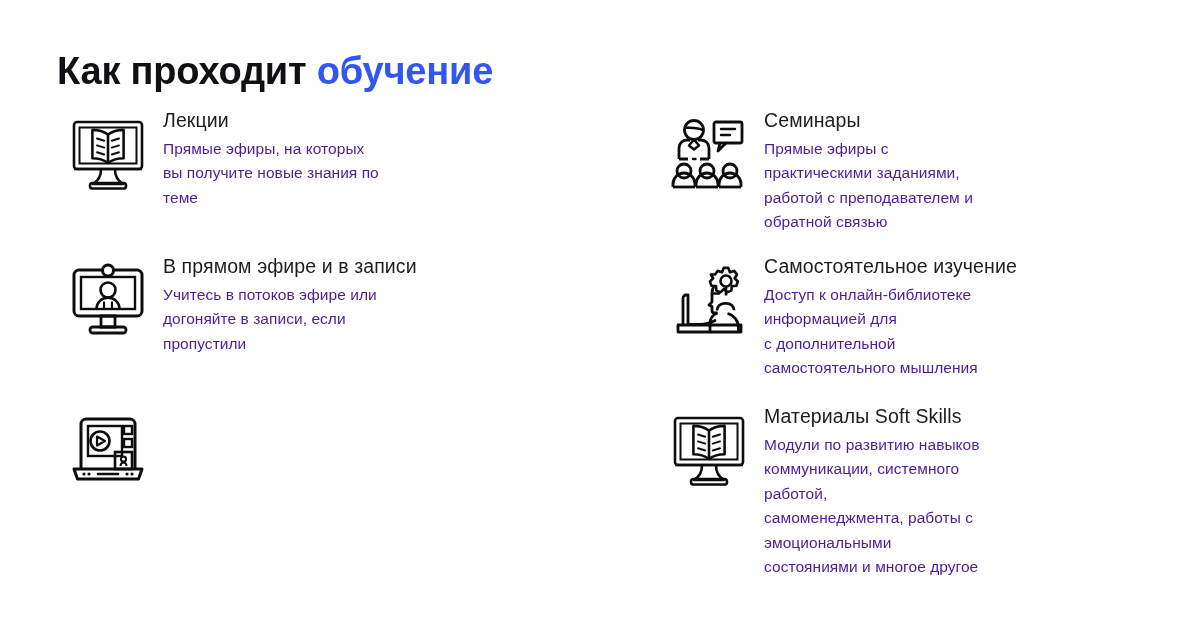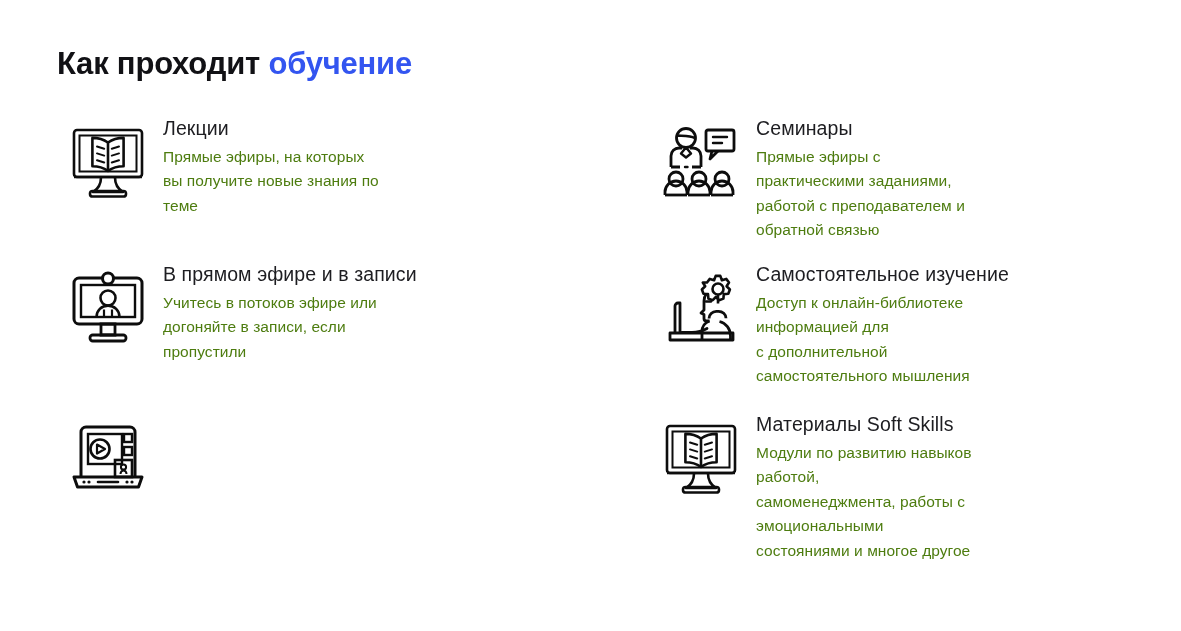--- a/index.html
+++ b/index.html
@@ -21,41 +21,41 @@
     width: 1181px;
     height: 631px;
     background: #ffffff;
   }
 
   
   .page-title {
     position: absolute;
     left: 57px;
     top: 24px;
-    font-size: 31px;
+    font-size: 38px;
     font-weight: 700;
     letter-spacing: -0.2px;
     color: #111115;
     white-space: nowrap;
     line-height: 1.2;
   }
   .page-title .accent {
     color: #3355f0;
   }
 
   
   .features {
     position: absolute;
     left: 0;
-    top: 116px;
+    top: 108px;
     width: 996px;
     display: grid;
     grid-template-columns: 585px 540px;
     grid-auto-rows: min-content;
-    column-gap: 8px;
+    column-gap: 16px;
   }
 
   .feature {
     display: flex;
     align-items: flex-start;
     box-sizing: border-box;
   }
   
   .features > .feature:nth-child(odd) {
     padding-left: 68px;
@@ -100,21 +100,21 @@
     font-weight: 400;
     color: #1d1d21;
     line-height: 1.32;
     margin: 0 0 3px 0;
     letter-spacing: 0.1px;
   }
 
   .feature-desc {
     font-size: 15.5px;
     font-weight: 400;
-    color: #4d7c0f;
+    color: #4c1d95;
     line-height: 1.58;
     margin: 0;
     letter-spacing: 0.05px;
   }
   .feature-desc .ln { display: block; }
 </style>
 </head>
 <body>
 
 <div class="page">
@@ -258,20 +258,21 @@
             <path d="M29 24.5l7.2 2.2M29 31.4l7.2 2.2M29 38.3l7.2 2.2M51 24.5l-7.2 2.2M51 31.4l-7.2 2.2M51 38.3l-7.2 2.2" stroke="#0d0d0d" stroke-width="2" stroke-linecap="round"></path>
             <path d="M6 55h68" stroke="#0d0d0d" stroke-width="2.6"></path>
             <path d="M33 55.5c0 6.5-3 11.5-8 14.5h30c-5-3-8-8-8-14.5" stroke="#0d0d0d" stroke-width="2.6" stroke-linejoin="round"></path>
             <rect x="22" y="69" width="36" height="5.5" rx="2.6" stroke="#0d0d0d" stroke-width="2.6"></rect>
           </svg>
         </div>
         <div class="feature-body">
           <div class="feature-title">Материалы Soft Skills</div>
           <div class="feature-desc">
             <span class="ln">Модули по развитию навыков</span>
+            <span class="ln">коммуникации, системного</span>
             <span class="ln">работой,</span>
             <span class="ln">самоменеджмента, работы с</span>
             <span class="ln">эмоциональными</span>
             <span class="ln">состояниями и многое другое</span>
           </div>
         </div>
       </div>
     </div>
 
 </div>

